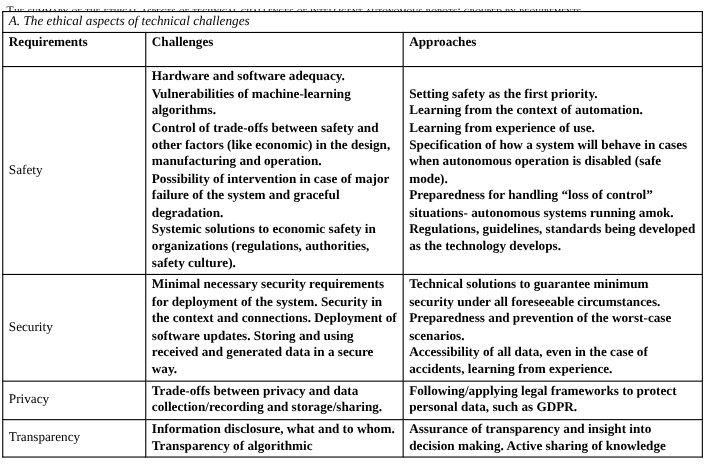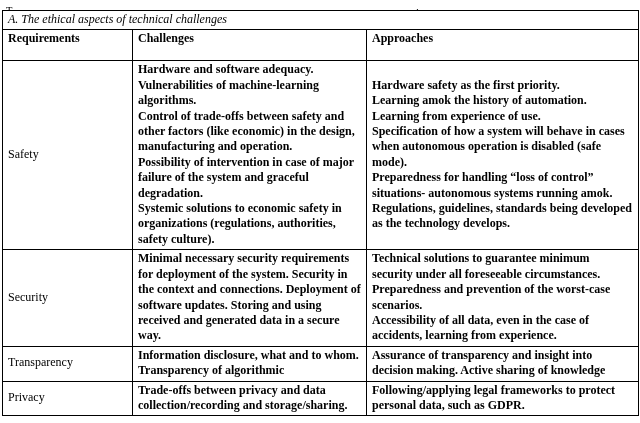--- a/index.html
+++ b/index.html
@@ -99,53 +99,53 @@
         <tr>
           <td class="req-cell">Safety</td>
           <td class="list-cell">
             <div>Hardware and software adequacy.</div>
             <div>Vulnerabilities of machine-learning algorithms.</div>
             <div>Control of trade-offs between safety and other factors (like economic) in the design, manufacturing and operation.</div>
             <div>Possibility of intervention in case of major failure of the system and graceful degradation.</div>
             <div>Systemic solutions to economic safety in organizations (regulations, authorities, safety culture).</div>
           </td>
           <td class="list-cell">
-            <div>Hardware safety as the first priority.</div>
-            <div>Learning amok the history of automation.</div>
+            <div>Setting safety as the first priority.</div>
+            <div>Learning from the context of automation.</div>
             <div>Learning from experience of use.</div>
             <div>Specification of how a system will behave in cases when autonomous operation is disabled (safe mode).</div>
             <div>Preparedness for handling “loss of control” situations- autonomous systems running amok.</div>
             <div>Regulations, guidelines, standards being developed as the technology develops.</div>
           </td>
         </tr>
         <tr>
           <td class="req-cell">Security</td>
           <td class="list-cell">
             <div>Minimal necessary security requirements for deployment of the system. Security in the context and connections. Deployment of software updates. Storing and using received and generated data in a secure way.</div>
           </td>
           <td class="list-cell">
             <div>Technical solutions to guarantee minimum security under all foreseeable circumstances.</div>
             <div>Preparedness and prevention of the worst-case scenarios.</div>
             <div>Accessibility of all data, even in the case of accidents, learning from experience.</div>
           </td>
         </tr>
         <tr>
+          <td class="req-cell">Privacy</td>
+          <td class="list-cell">
+            <div>Trade-offs between privacy and data collection/recording and storage/sharing.</div>
+          </td>
+          <td class="list-cell">
+            <div>Following/applying legal frameworks to protect personal data, such as GDPR.</div>
+          </td>
+        </tr>
+        <tr>
           <td class="req-cell">Transparency</td>
           <td class="list-cell">
             <div>Information disclosure, what and to whom. Transparency of algorithmic</div>
           </td>
           <td class="list-cell">
             <div>Assurance of transparency and insight into decision making. Active sharing of knowledge</div>
           </td>
         </tr>
-        <tr>
-          <td class="req-cell">Privacy</td>
-          <td class="list-cell">
-            <div>Trade-offs between privacy and data collection/recording and storage/sharing.</div>
-          </td>
-          <td class="list-cell">
-            <div>Following/applying legal frameworks to protect personal data, such as GDPR.</div>
-          </td>
-        </tr>
       </tbody>
   </table>
 
 </div>
 
 </body></html>

